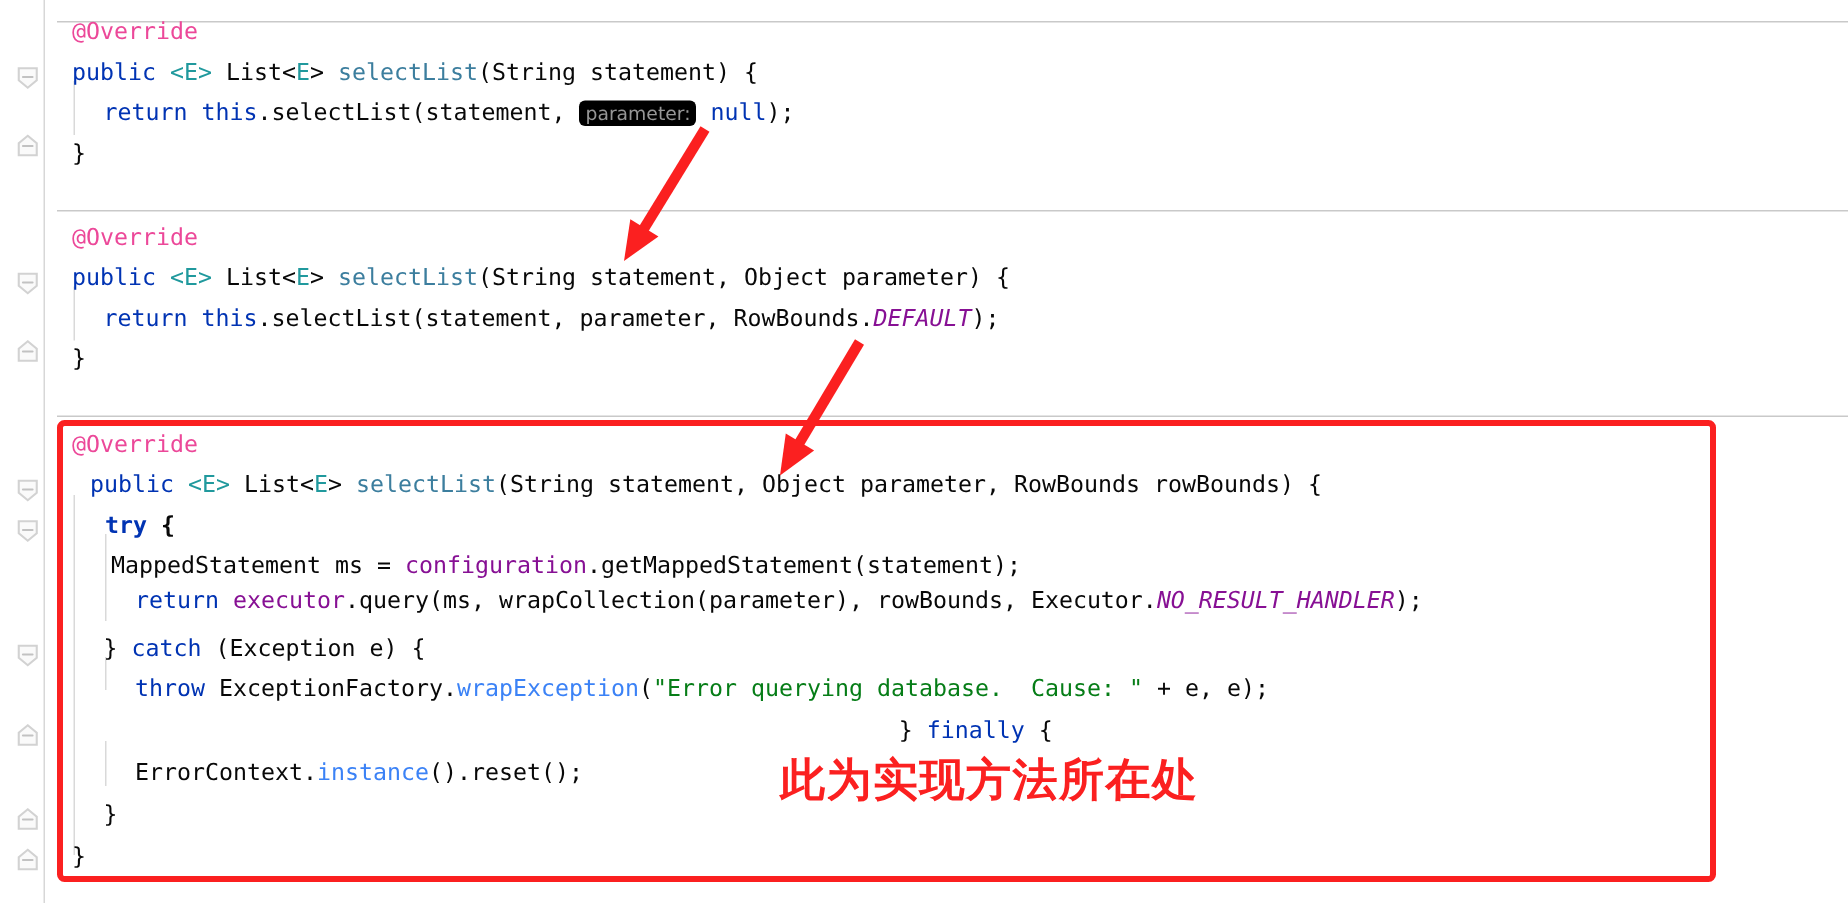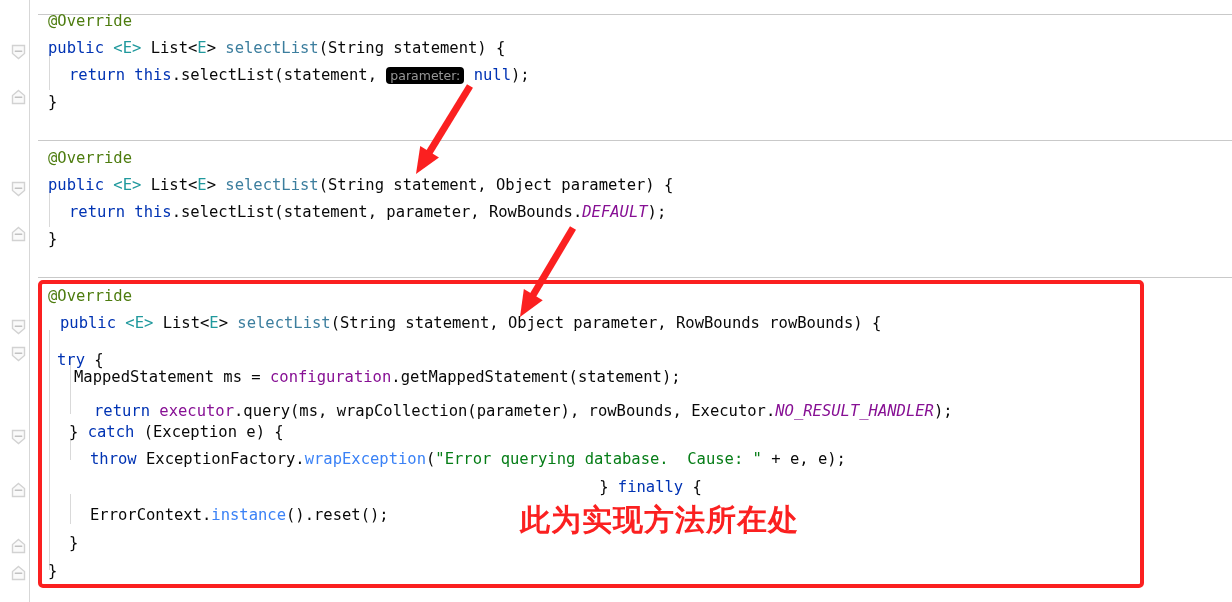--- a/index.html
+++ b/index.html
@@ -40,21 +40,21 @@
     position:absolute;left:0;right:0;height:27px;
     white-space:pre;
     font-size:15.5px;
     line-height:27px;
     font-family:"DejaVu Sans Mono","Liberation Mono",monospace;
     color:#080808;
     letter-spacing:0px;
   }
 
   
-  .t-anno   {color:#4d7c0f;}
+  .t-anno   {color:#ec4899;}
   .t-kw     {color:#0033b3;}
   .t-gen    {color:#20999d;}
   .t-method {color:#3c7e9e;}
   .t-field  {color:#871094;}
   .t-static {color:#871094;font-style:italic;}
   .t-italic {color:#3b82f6;}
   .t-str    {color:#067d17;}
   .t-plain  {color:#080808;}
 
   .inlay{
@@ -173,23 +173,23 @@
         <div class="line" style="top: 8px; padding-left: 10px;"><span class="t-anno">@Override</span></div>
         <div class="line" style="top: 35px; padding-left: 10px;"><span class="t-kw">public</span><span class="t-plain"> </span><span class="t-gen">&lt;E&gt;</span><span class="t-plain"> List&lt;</span><span class="t-gen">E</span><span class="t-plain">&gt; </span><span class="t-method">selectList</span><span class="t-plain">(String statement) {</span></div>
         <div class="line" style="top: 62px; padding-left: 31px;"><span class="t-kw">return</span><span class="t-plain"> </span><span class="t-kw">this</span><span class="t-plain">.</span><span class="t-plain">selectList(statement, </span><span class="inlay">parameter:</span><span class="t-plain"> </span><span class="t-kw">null</span><span class="t-plain">);</span></div>
         <div class="line" style="top: 89px; padding-left: 10px;"><span class="t-plain">}</span></div>
         <div class="line" style="top: 145px; padding-left: 10px;"><span class="t-anno">@Override</span></div>
         <div class="line" style="top: 172px; padding-left: 10px;"><span class="t-kw">public</span><span class="t-plain"> </span><span class="t-gen">&lt;E&gt;</span><span class="t-plain"> List&lt;</span><span class="t-gen">E</span><span class="t-plain">&gt; </span><span class="t-method">selectList</span><span class="t-plain">(String statement, Object parameter) {</span></div>
         <div class="line" style="top: 199px; padding-left: 31px;"><span class="t-kw">return</span><span class="t-plain"> </span><span class="t-kw">this</span><span class="t-plain">.selectList(statement, parameter, RowBounds.</span><span class="t-static">DEFAULT</span><span class="t-plain">);</span></div>
         <div class="line" style="top: 226px; padding-left: 10px;"><span class="t-plain">}</span></div>
         <div class="line" style="top: 283px; padding-left: 10px;"><span class="t-anno">@Override</span></div>
         <div class="line" style="top: 310px; padding-left: 22px;"><span class="t-kw">public</span><span class="t-plain"> </span><span class="t-gen">&lt;E&gt;</span><span class="t-plain"> List&lt;</span><span class="t-gen">E</span><span class="t-plain">&gt; </span><span class="t-method">selectList</span><span class="t-plain">(String statement, Object parameter, RowBounds rowBounds) {</span></div>
-        <div class="line" style="top: 347px; padding-left: 19px;"><span class="t-kw">try</span><span class="t-plain"> {</span></div>
+        <div class="line" style="top: 337px; padding-left: 32px; font-weight: bold;"><span class="t-kw">try</span><span class="t-plain"> {</span></div>
         <div class="line" style="top: 364px; padding-left: 36px;"><span class="t-plain">MappedStatement ms = </span><span class="t-field">configuration</span><span class="t-plain">.getMappedStatement(statement);</span></div>
-        <div class="line" style="top: 398px; padding-left: 40px; margin-left: 16px;"><span class="t-kw">return</span><span class="t-plain"> </span><span class="t-field">executor</span><span class="t-plain">.query(ms, wrapCollection(parameter), rowBounds, Executor.</span><span class="t-static">NO_RESULT_HANDLER</span><span class="t-plain">);</span></div>
+        <div class="line" style="top: 387px; padding-left: 52px;"><span class="t-kw">return</span><span class="t-plain"> </span><span class="t-field">executor</span><span class="t-plain">.query(ms, wrapCollection(parameter), rowBounds, Executor.</span><span class="t-static">NO_RESULT_HANDLER</span><span class="t-plain">);</span></div>
         <div class="line" style="top: 419px; padding-left: 31px;"><span class="t-plain">} </span><span class="t-kw">catch</span><span class="t-plain"> (Exception e) {</span></div>
         <div class="line" style="top: 446px; padding-left: 52px;"><span class="t-kw">throw</span><span class="t-plain"> ExceptionFactory.</span><span class="t-italic">wrapException</span><span class="t-plain">(</span><span class="t-str">"Error querying database.  Cause: "</span><span class="t-plain"> + e, e);</span></div>
         <div class="line" style="top: 474px; padding-left: 31px; text-align: center;"><span class="t-plain">} </span><span class="t-kw">finally</span><span class="t-plain"> {</span></div>
         <div class="line" style="top: 502px; padding-left: 52px;"><span class="t-plain">ErrorContext.</span><span class="t-italic">instance</span><span class="t-plain">().reset();</span></div>
         <div class="line" style="top: 530px; padding-left: 31px;"><span class="t-plain">}</span></div>
         <div class="line" style="top: 558px; padding-left: 10px;"><span class="t-plain">}</span></div>
       </div>
   </div>
 
   <div class="anno-layer">

